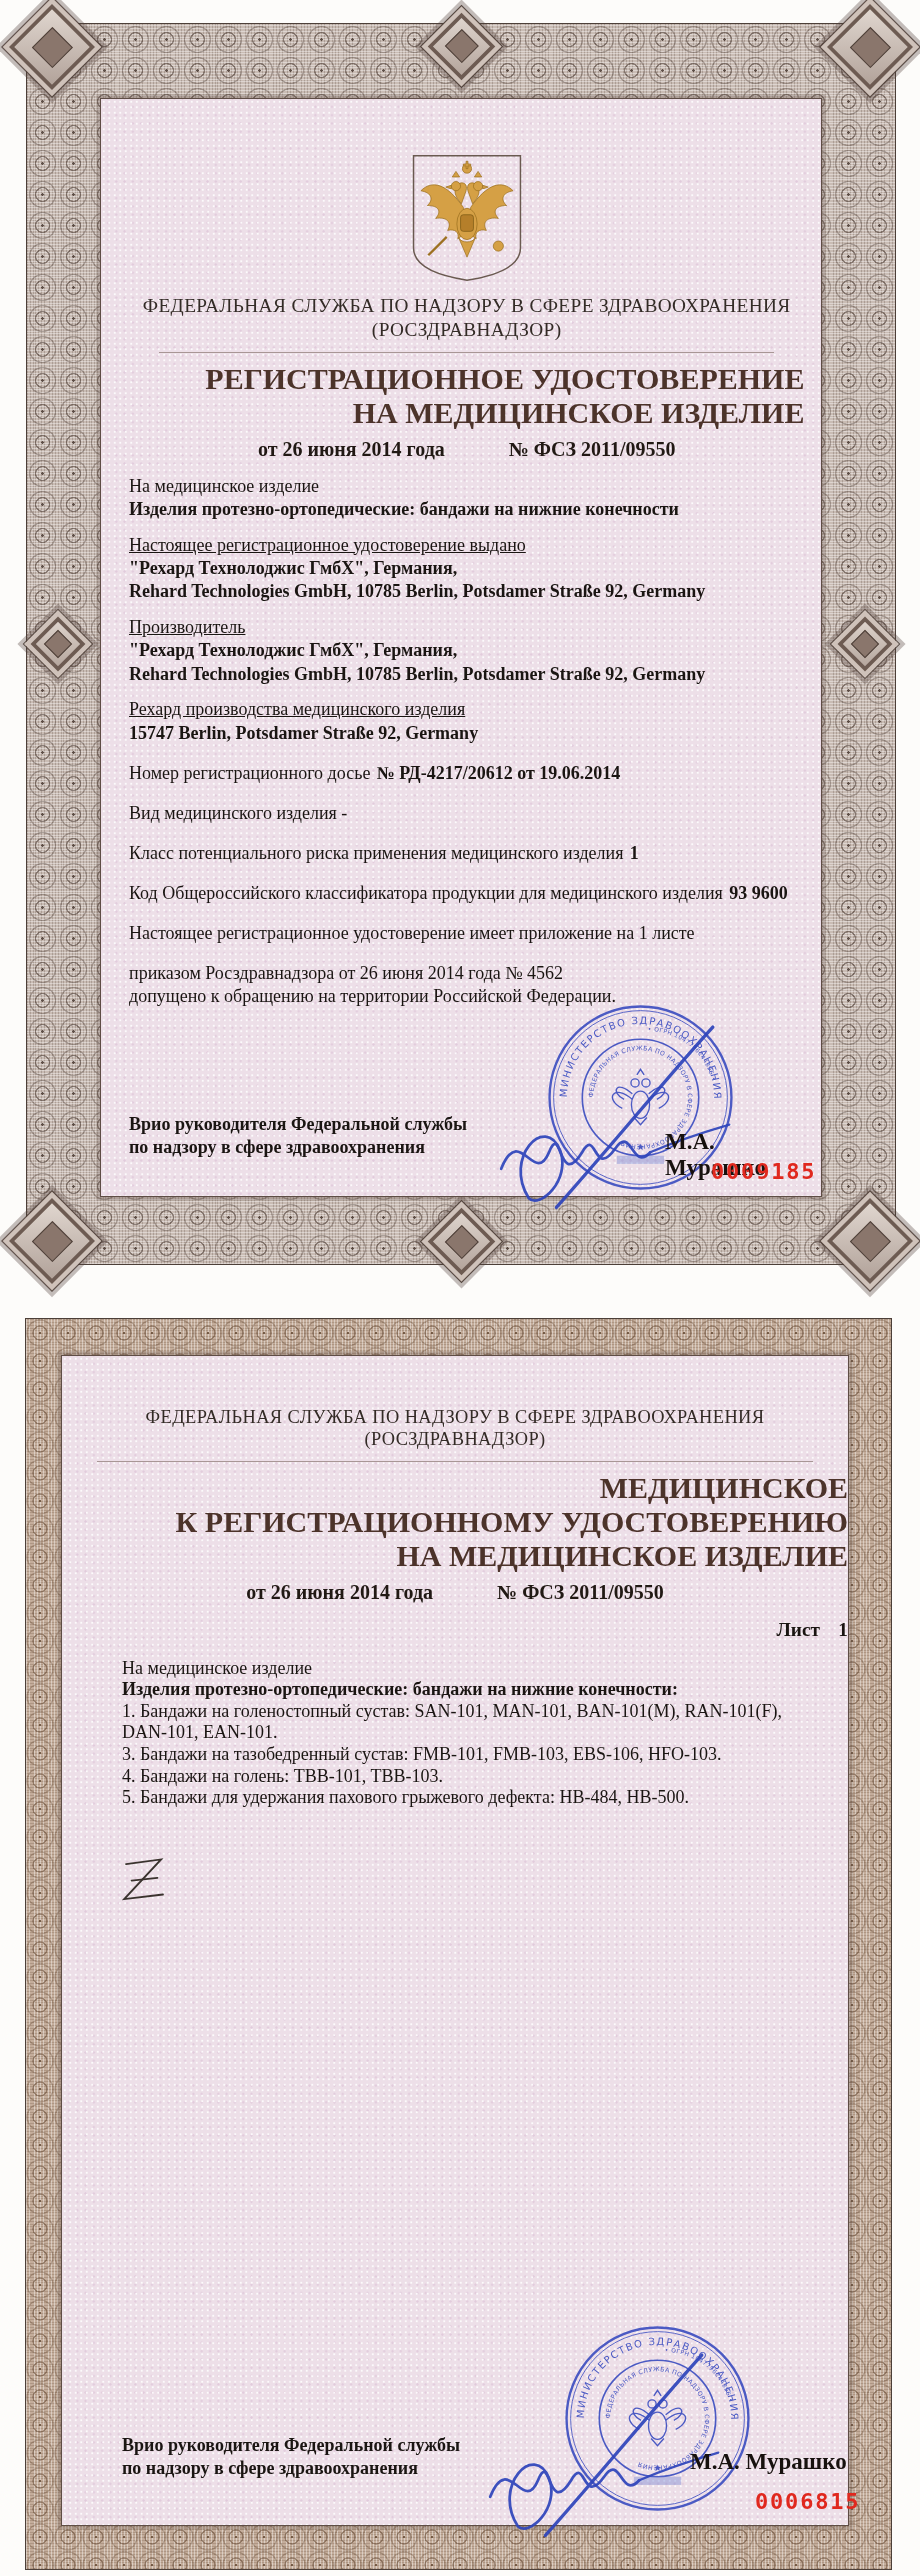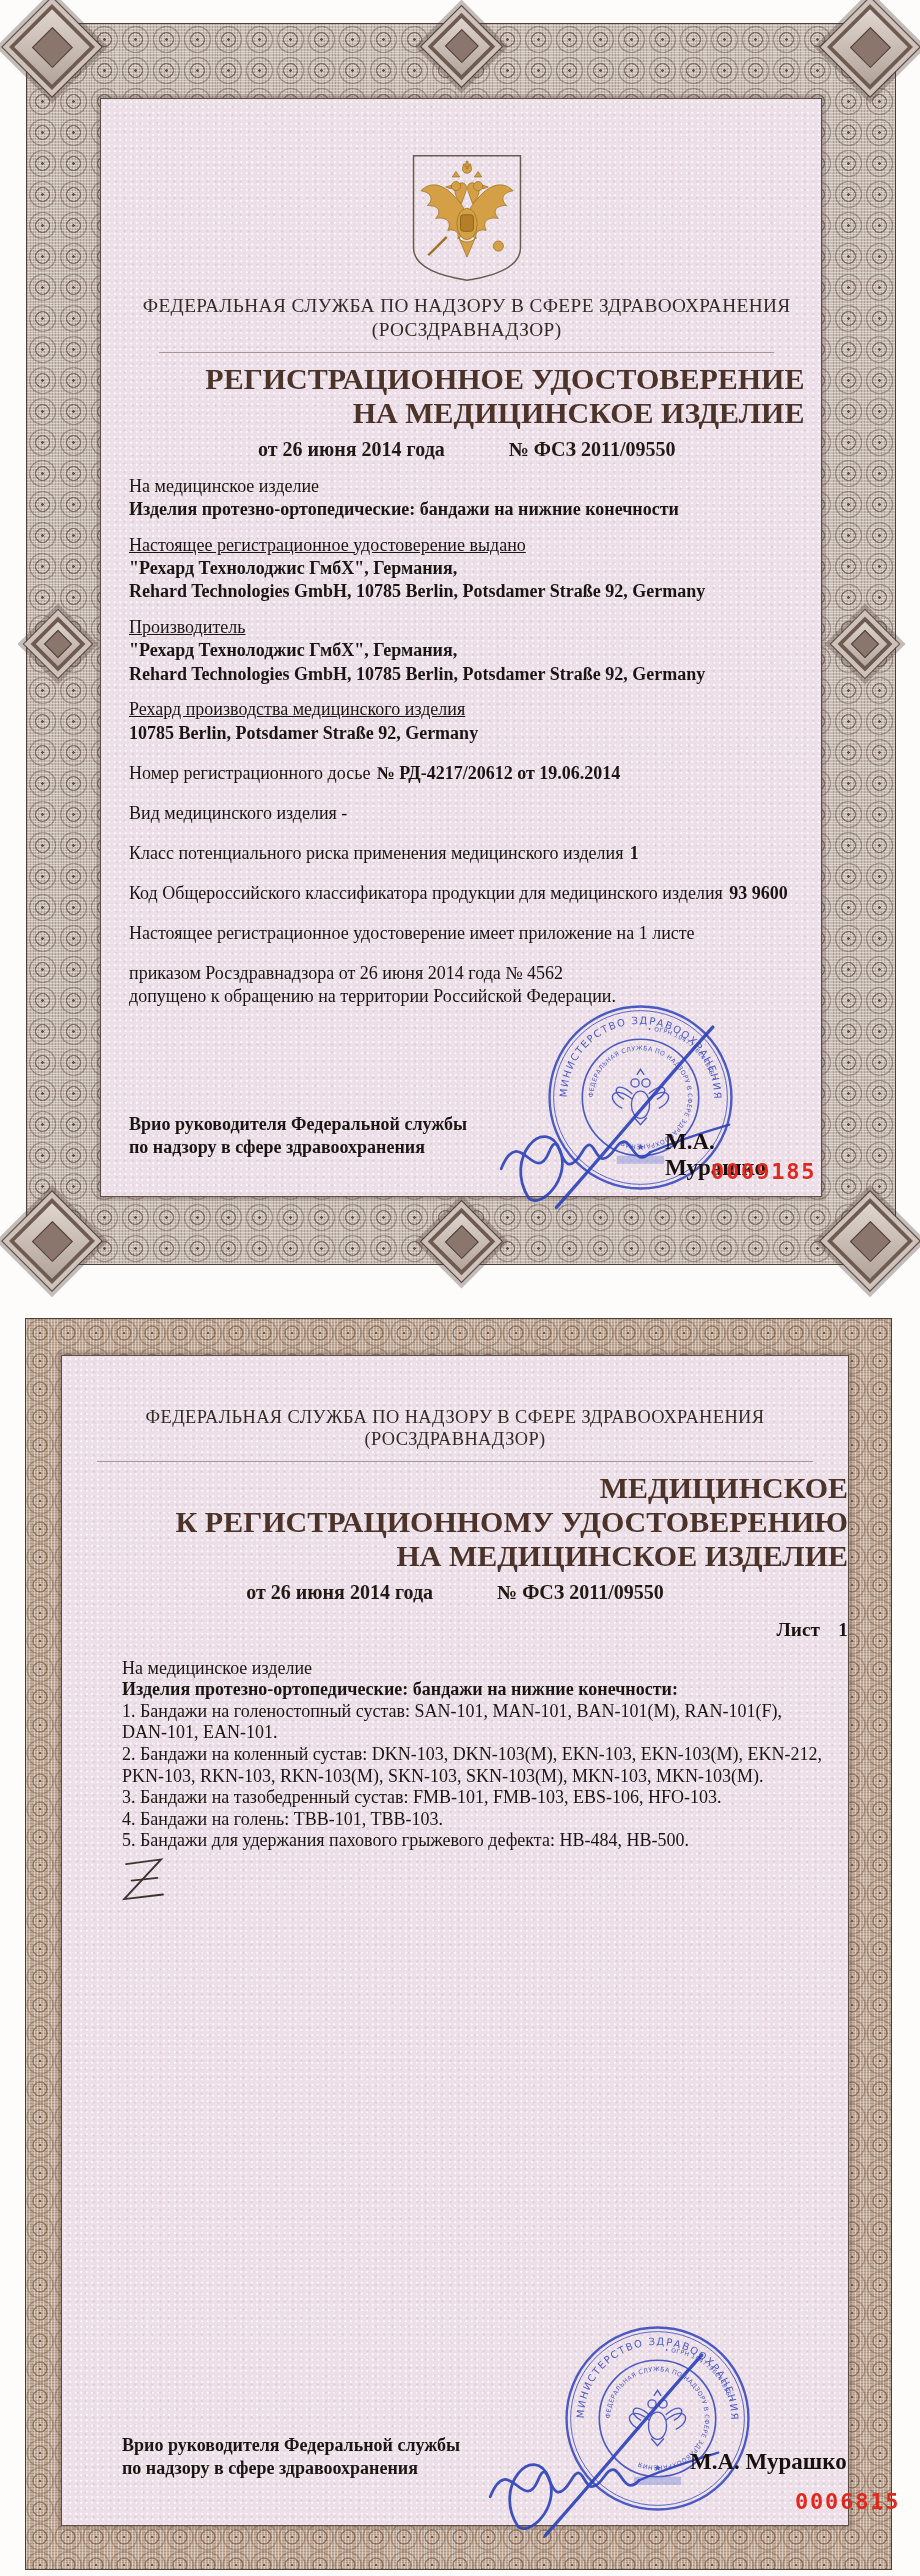--- a/index.html
+++ b/index.html
@@ -142,21 +142,21 @@
 
         <p class="gap">Настоящее регистрационное удостоверение выдано</p>
         <p class="b">"Рехард Технолоджис ГмбХ", Германия,</p>
         <p class="b">Rehard Technologies GmbH, 10785 Berlin, Potsdamer Straße 92, Germany</p>
 
         <p class="gap">Производитель</p>
         <p class="b">"Рехард Технолоджис ГмбХ", Германия,</p>
         <p class="b">Rehard Technologies GmbH, 10785 Berlin, Potsdamer Straße 92, Germany</p>
 
         <p class="gap">Рехард производства медицинского изделия</p>
-        <p class="b">10785 Berlin, Potsdamer Straße 92, Germany</p>
+        <p class="b">15747 Berlin, Potsdamer Straße 92, Germany</p>
 
         <p class="gap-lg">
           <span>Номер регистрационного досье</span><span class="b vgap">№ РД-4217/20612 от 19.06.2014</span>
         </p>
 
         <p class="gap-lg">Вид медицинского изделия -</p>
 
         <p class="gap-lg">
           <span>Класс потенциального риска применения медицинского изделия</span><span class="b vgap">1</span>
         </p>
@@ -249,21 +249,20 @@
       </div>
 
       <div class="sheet">
         <span>Лист</span><span class="sv">1</span>
       </div>
 
       <div class="body body2">
         <p>На медицинское изделие</p>
         <p class="b">Изделия протезно-ортопедические: бандажи на нижние конечности:</p>
         <p>1. Бандажи на голеностопный сустав: SAN-101, MAN-101, BAN-101(M), RAN-101(F), DAN-101, EAN-101.</p>
-        <p>2. Бандажи на коленный сустав: DKN-103, DKN-103(M), EKN-103, EKN-103(M), EKN-212, PKN-103, RKN-103, RKN-103(M), SKN-103, SKN-103(M), MKN-103, MKN-103(M).</p>
         <p>3. Бандажи на тазобедренный сустав: FMB-101, FMB-103, EBS-106, HFO-103.</p>
         <p>4. Бандажи на голень: TBB-101, TBB-103.</p>
         <p>5. Бандажи для удержания пахового грыжевого дефекта: HB-484, HB-500.</p>
       </div>
 
       <div class="zmark" style="left:53px;top:497px;">
         <svg width="59" height="59" viewBox="0 0 64 64">
           <g fill="none" stroke="#3a332e" stroke-width="2" stroke-linecap="round">
             <path d="M12,12 L50,7 L10,50 L52,45"></path>
             <path d="M18,30 L46,27"></path>
@@ -282,18 +281,18 @@
         </svg>
       </div>
 
       <div class="sig-wrap" style="left:419px;top:986px;">
         <svg width="276" height="212" viewBox="0 0 300 230">
           <use href="#sig-g"></use>
         </svg>
       </div>
 
       <div class="sign-name" style="left:628px;top:1093px;">М.А. Мурашко</div>
-      <div class="serial" style="left:693px;top:1133px;margin-left:40px;">0006815</div>
+      <div class="serial" style="left:693px;top:1133px;">0006815</div>
     </div>
   </section>
 
 </div>
 
 
 </body></html>

